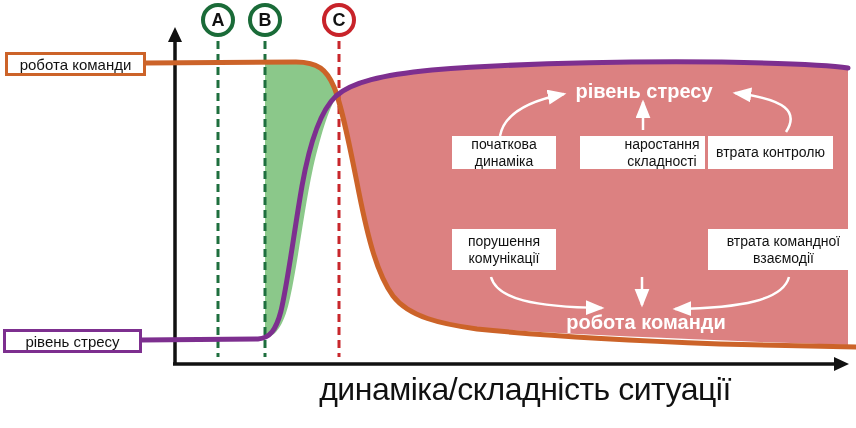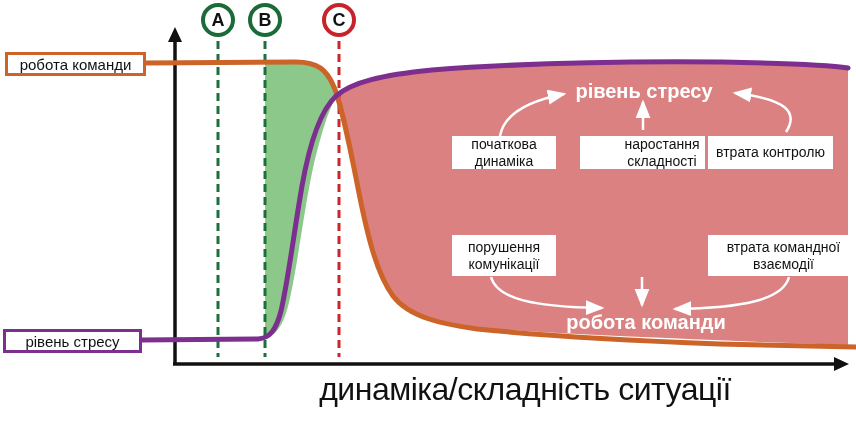--- a/index.html
+++ b/index.html
@@ -46,21 +46,21 @@
   .wbox {
     position: absolute;
     background: #fff;
     color: #111;
     display: flex; align-items: center; justify-content: center;
     text-align: center;
     font-size: 14px; font-weight: 500; line-height: 1.16;
     padding: 2px 4px;
   }
   .wbox.r1 { top: 136px; height: 33px; }
-  .wbox.r2 { top: 235px; height: 41px; }
+  .wbox.r2 { top: 229px; height: 41px; }
   .wbox.c1 { left: 452px; width: 104px; }
   .wbox.c2 { left: 580px; width: 125px; padding-left: 43px; }
   .wbox.c3 { left: 708px; width: 125px; }
   .wbox.c3b { left: 708px; width: 151px; }
   .wbox.small { font-size: 11.5px; line-height: 1.12; }
 
   
   .cycle-title {
     position: absolute;
     color: #fff;

